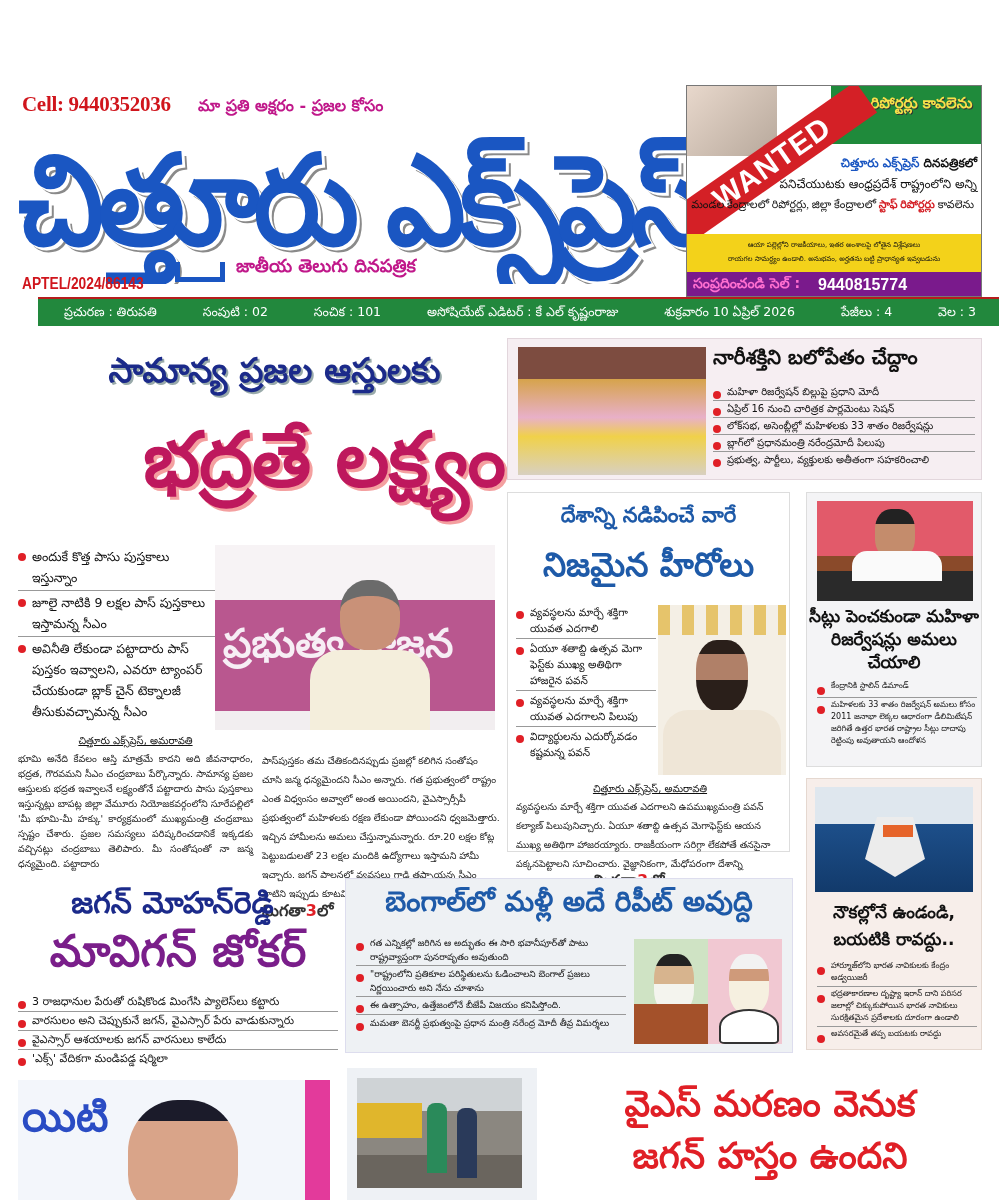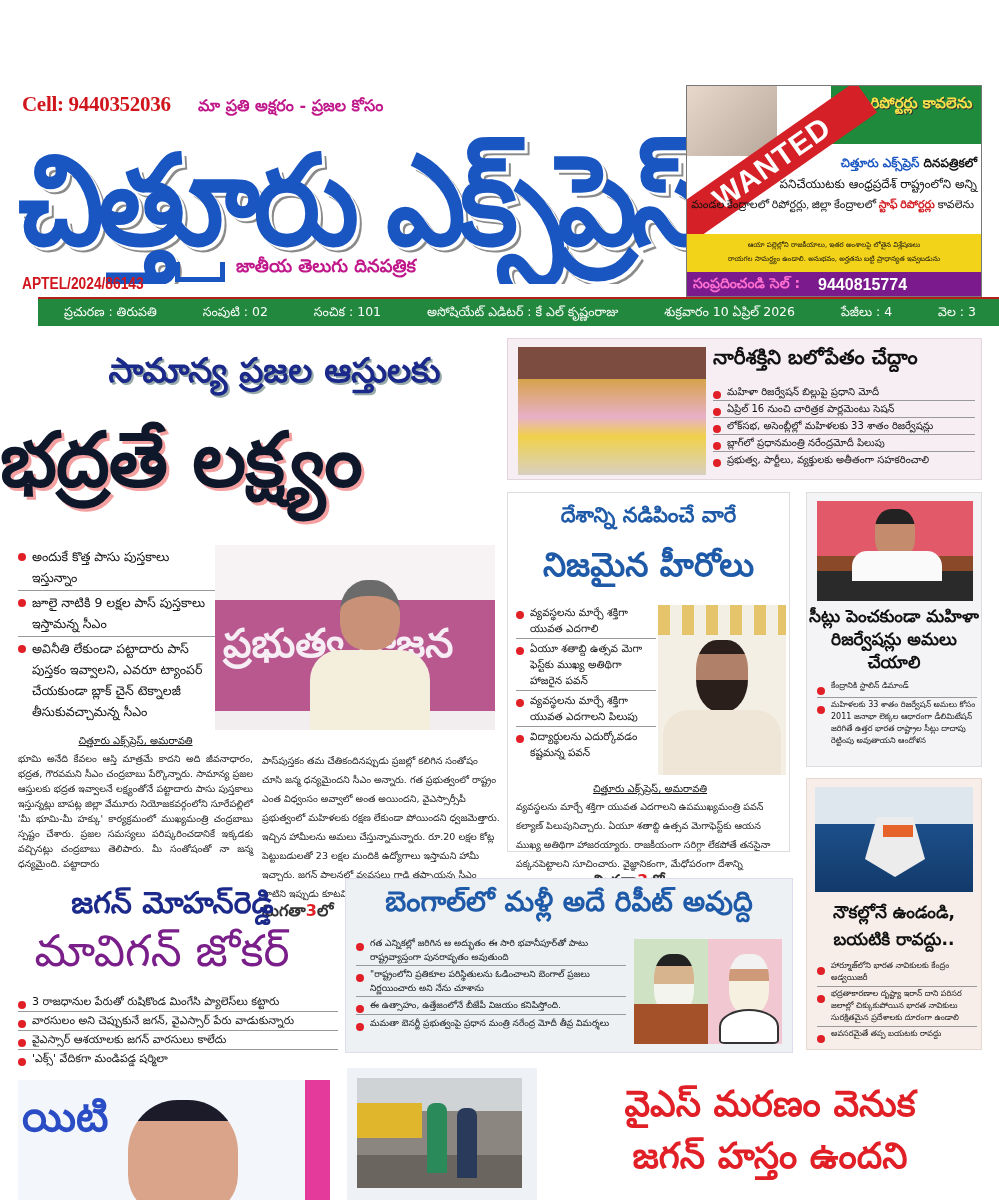--- a/index.html
+++ b/index.html
@@ -31,21 +31,21 @@
   .ad-purple { position: absolute; left: 0; top: 186px; width: 100%; height: 26px; background: #7a1a8c; color: #fff; font-size: 14px; font-weight: bold; display: flex; align-items: center; gap: 18px; padding-left: 6px; }
   .ad-purple .pink { color: #ff6fd0; }
   .ad-purple .num { font-family: "Liberation Sans", sans-serif; font-size: 16px; }
 
   
   .strip { left: 18px; top: 297px; width: 964px; height: 29px; background: #22883d; border-top: 2px solid #b71d1d; color: #fff; font-size: 12.5px; display: flex; align-items: center; justify-content: space-between; padding: 0 26px; margin-left: 20px; }
   .strip span { white-space: nowrap; }
 
   
   .lead-kicker { left: 0; top: 350px; width: 505px; text-align: center; font-size: 34px; font-weight: bold; color: #1b2a8a; text-shadow: 2px 2px 0 #9aa; padding-left: 44px; }
-  .lead-head { left: 0; top: 415px; width: 505px; text-align: left; font-size: 76px; font-weight: bold; color: #0f172a; text-shadow: 3px 3px 0 #f4a0a0; letter-spacing: -1px; }
+  .lead-head { left: 0; top: 415px; width: 505px; text-align: right; font-size: 76px; font-weight: bold; color: #be185d; text-shadow: 3px 3px 0 #f4a0a0; letter-spacing: -1px; }
   .lead-bullets { left: 18px; top: 545px; width: 200px; }
   .bullet { display: flex; gap: 6px; font-size: 12.5px; line-height: 21px; padding: 1px 0 2px; border-bottom: 1px solid #999; }
   .bullet:last-child { border-bottom: none; }
   .dot { flex: 0 0 8px; width: 8px; height: 8px; border-radius: 50%; background: #e01f26; margin-top: 7px; }
   .lead-photo { left: 215px; top: 545px; width: 280px; height: 185px; background: linear-gradient(#f7f3f5 0%, #f7f3f5 30%, #b9578f 30%, #b9578f 90%, #f2eef0 90%); overflow: hidden; }
   .lead-photo .wm { position: absolute; left: 8px; top: 75px; font-size: 40px; font-weight: bold; color: #f7eef5; }
   .lead-photo .person { position: absolute; left: 95px; top: 35px; width: 120px; height: 150px; }
   .lead-photo .head { position: absolute; left: 30px; top: 0; width: 60px; height: 70px; border-radius: 45% 45% 40% 40%; background: #c99178; border-top: 16px solid #6b6b6b; }
   .lead-photo .torso { position: absolute; left: 0; top: 70px; width: 120px; height: 80px; border-radius: 30px 30px 0 0; background: #f4eedc; }
   .byline { font-size: 10px; text-align: center; text-decoration: underline; margin-bottom: 2px; }
@@ -89,21 +89,21 @@
   .ship { left: 806px; top: 778px; width: 176px; height: 272px; background: #f7eeea; border: 1px solid #e5d8d0; }
   .ship-photo { position: absolute; left: 8px; top: 8px; width: 158px; height: 105px; background: linear-gradient(#dfe7ee 0 35%, #1d4f8a 35%, #123a6b 100%); overflow: hidden; }
   .ship-photo .hull { position: absolute; left: 50px; top: 30px; width: 60px; height: 60px; background: #ececec; clip-path: polygon(20% 0,80% 0,100% 70%,50% 100%,0 70%); }
   .ship-photo .deck { position: absolute; left: 68px; top: 38px; width: 30px; height: 12px; background: #e6642a; }
   .ship-head { position: absolute; left: 0; top: 120px; width: 100%; text-align: center; font-size: 17px; font-weight: bold; line-height: 27px; }
   .ship-list { position: absolute; left: 10px; top: 180px; width: 160px; }
   .ship-list .bullet { font-size: 8px; line-height: 12px; }
 
   
   .jagan-kicker { left: 0; top: 885px; width: 345px; text-align: center; font-size: 30px; font-weight: bold; color: #1b2a8a; }
-  .jagan-head { left: 2px; top: 925px; width: 320px; text-align: center; font-size: 44px; font-weight: normal; color: #7a1e8a; }
+  .jagan-head { left: 18px; top: 925px; width: 320px; text-align: center; font-size: 44px; font-weight: bold; color: #7a1e8a; }
   .jagan-list { left: 18px; top: 993px; width: 320px; }
   .jagan-list .bullet { font-size: 11px; line-height: 16px; padding: 1px 0; }
   .sharmila-photo { left: 18px; top: 1080px; width: 312px; height: 120px; background: linear-gradient(90deg,#f3f6fb 0 92%, #e33a9b 92%); overflow: hidden; }
   .sharmila-photo .txt { position: absolute; left: 4px; top: 12px; font-size: 42px; font-weight: bold; color: #2a4cc4; }
   .sharmila-photo .face { position: absolute; left: 110px; top: 20px; width: 110px; height: 115px; border-radius: 45% 45% 35% 35%; background: linear-gradient(#1b1b2a 0 18%, #d9a489 18%); }
 
   
   .bengal { left: 345px; top: 878px; width: 448px; height: 175px; background: #eef1f4; border: 1px solid #dde; }
   .bengal-head { position: absolute; left: 0; top: 6px; width: 100%; text-align: center; font-size: 28px; font-weight: bold; color: #1e5aa8; }
   .bengal-list { position: absolute; left: 10px; top: 56px; width: 270px; }

